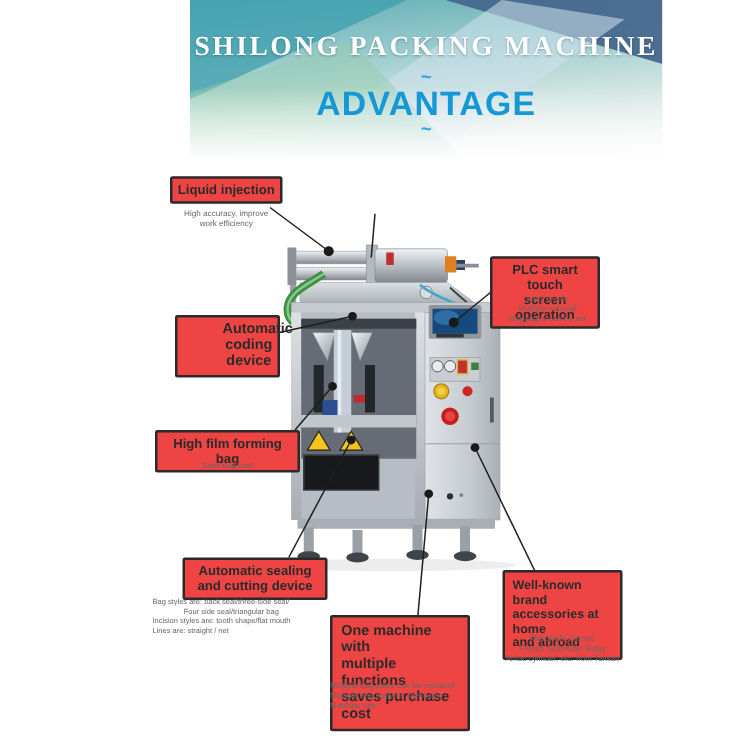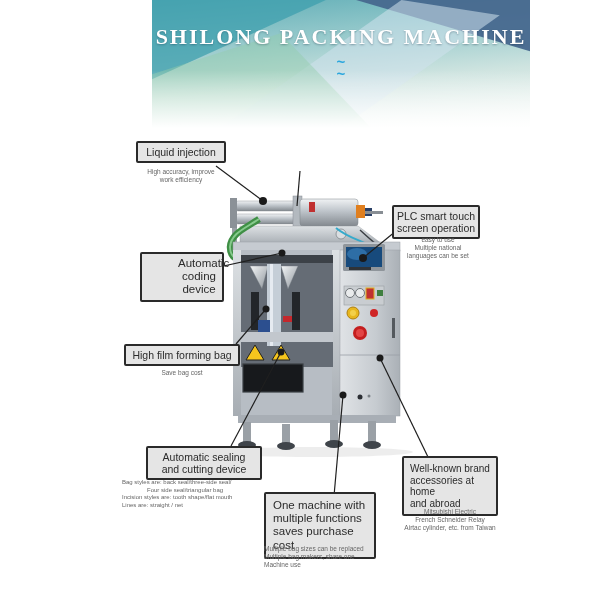--- a/index.html
+++ b/index.html
@@ -21,22 +21,22 @@
     color:#ffffff; text-shadow:0 1px 2px rgba(20,40,60,.35); }
   .adv-wrap { position:absolute; left:0; right:0; top:56px; text-align:center; line-height:1; }
   .adv-tilde { display:block; font-weight:bold; font-size:15px; color:#2aa6de; line-height:12px; }
   .adv-text { display:block; font-weight:bold; font-size:27px; letter-spacing:1px; color:#1697d6; line-height:30px; }
 
   
   .machine-svg { position:absolute; left:0; top:0; width:600px; height:600px; z-index:1; }
 
   
   .co { position:absolute; z-index:2; }
-  .cobox { background:#e5e5e5; border:2px solid #2a2a2a; border-radius:2px; padding:3px 2px;
-    text-align:center; font-weight:normal; color:#2b2b2b; white-space:pre-line; line-height:1.15; }
+  .cobox { background:#ef4444; border:2px solid #2a2a2a; border-radius:2px; padding:3px 2px;
+    text-align:center; font-weight:bold; color:#2b2b2b; white-space:pre-line; line-height:1.15; }
   .conote { position:absolute; color:#666; font-size:6.5px; line-height:1.25; text-align:center; white-space:pre-wrap; }
 
   .co-liquid { left:136px; top:141px; width:90px; }
   .co-liquid .cobox { font-size:10.5px; }
   .co-liquid .conote { width:110px; left:-10px; top:27px; }
 
   .co-film { left:300px; top:134px; width:100px; }
   .co-film .cobox { font-size:12px; }
   .co-film .conote { width:130px; left:-15px; top:39px; color:#5a5a5a; }
 
@@ -71,20 +71,21 @@
   <div class="banner">
     <div class="layer l-base"></div>
     <div class="layer l-navy"></div>
     <div class="layer l-teal"></div>
     <div class="layer l-band"></div>
     <div class="layer l-green"></div>
     <div class="layer l-fade"></div>
     <div class="main-title">SHILONG PACKING MACHINE</div>
     <div class="adv-wrap">
       <span class="adv-tilde">~</span>
+      <span class="adv-text">ADVANTAGE</span>
       <span class="adv-tilde">~</span>
     </div>
   </div>
 
   <svg class="machine-svg" viewBox="0 0 600 600">
     <defs>
       <linearGradient id="steelH" x1="0" y1="0" x2="0" y2="1">
         <stop offset="0" stop-color="#f0f2f4"></stop>
           <stop offset="0.45" stop-color="#bec4ca"></stop>
           <stop offset="1" stop-color="#83898f"></stop>

